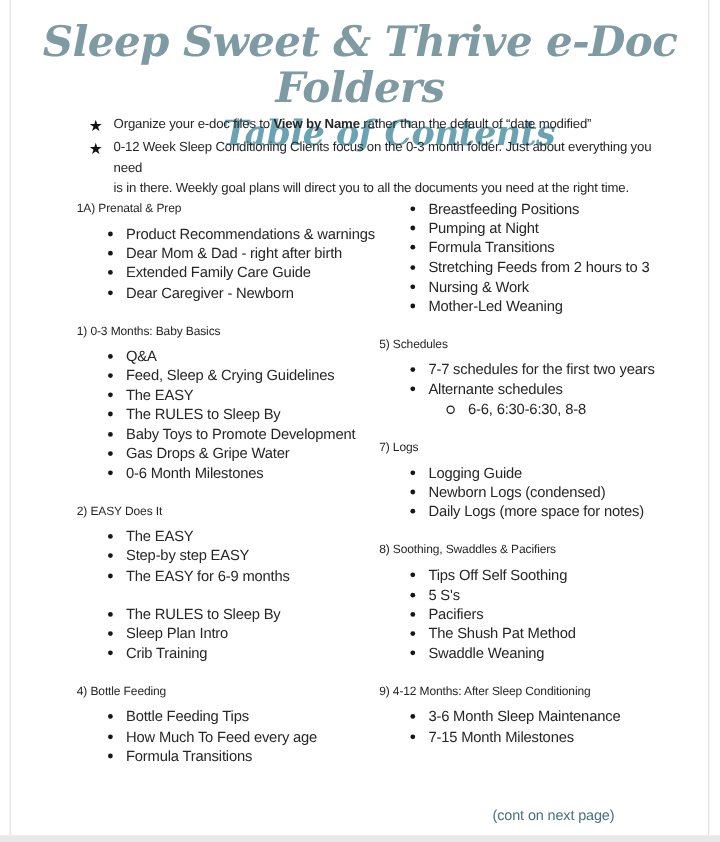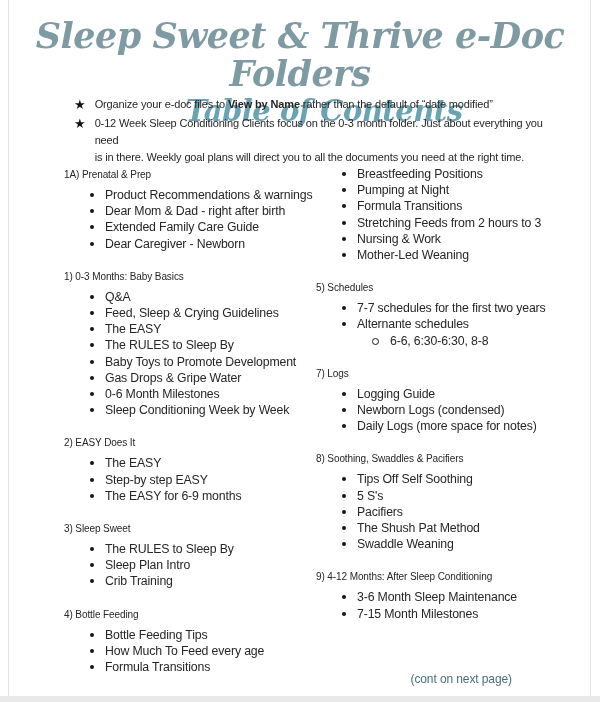--- a/index.html
+++ b/index.html
@@ -195,45 +195,40 @@
               <span class="item-text">Baby Toys to Promote Development</span>
             </li>
             <li class="item">
               <span class="bullet"></span>
               <span class="item-text">Gas Drops &amp; Gripe Water</span>
             </li>
             <li class="item">
               <span class="bullet"></span>
               <span class="item-text">0-6 Month Milestones</span>
             </li>
-            <li class="item">
-              <span class="bullet"></span>
-              <span class="item-text">Sleep Conditioning Week by Week</span>
-            </li>
           </ul>
         </section>
         <section class="toc-section">
           <div class="section-heading">2) EASY Does It</div>
           <ul class="item-list">
             <li class="item">
               <span class="bullet"></span>
               <span class="item-text">The EASY</span>
             </li>
             <li class="item">
               <span class="bullet"></span>
               <span class="item-text">Step-by step EASY</span>
             </li>
             <li class="item">
               <span class="bullet"></span>
               <span class="item-text">The EASY for 6-9 months</span>
             </li>
           </ul>
         </section>
         <section class="toc-section">
-          <div class="section-heading">3) Sleep Sweet</div>
           <ul class="item-list">
             <li class="item">
               <span class="bullet"></span>
               <span class="item-text">The RULES to Sleep By</span>
             </li>
             <li class="item">
               <span class="bullet"></span>
               <span class="item-text">Sleep Plan Intro</span>
             </li>
             <li class="item">

